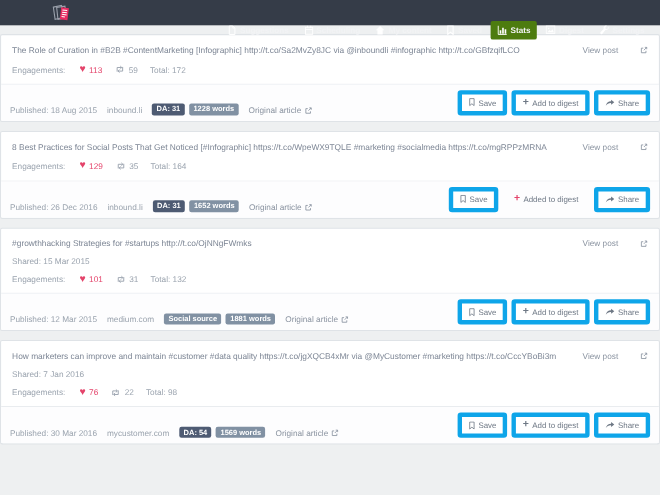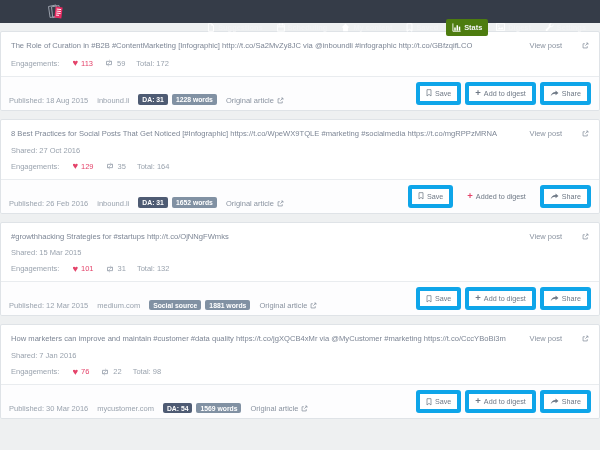--- a/index.html
+++ b/index.html
@@ -182,39 +182,38 @@
       <div class="title-row">
         <div class="title">8 Best Practices for Social Posts That Get Noticed [#Infographic] https://t.co/WpeWX9TQLE #marketing #socialmedia https://t.co/mgRPPzMRNA</div>
         <a class="view-post">
           <span>View post</span>
           <svg width="7" height="7" viewBox="0 0 10 10">
             <path d="M4 2.5 H1.5 v6 h6 V6" fill="none" stroke="#8a93a0" stroke-width="1.1"></path>
             <path d="M6 1.5 h2.5 V4 M8.4 1.6 L4.8 5.2" fill="none" stroke="#8a93a0" stroke-width="1.1"></path>
           </svg>
         </a>
       </div>
-      <div class="shared">Shared: 27 Oct 2016</div>
       <div class="eng-row">
         <span class="eng-label">Engagements:</span>
         <span class="stat likes">
           <span class="heart">♥</span>
           <span>129</span>
         </span>
         <span class="stat">
           <svg width="10" height="8" viewBox="0 0 14 11">
             <path d="M3.5 8.5 V3.2 h5.5 M7.5 1.4 L9.4 3.2 L7.5 5" fill="none" stroke="#9aa3ae" stroke-width="1.2"></path>
             <path d="M10.5 2.5 v5.3 H5 M6.5 9.6 L4.6 7.8 L6.5 6" fill="none" stroke="#9aa3ae" stroke-width="1.2"></path>
           </svg>
           <span>35</span>
         </span>
         <span class="stat">Total: 164</span>
       </div>
     </div>
     <div class="card-footer">
-      <span>Published: 26 Feb 2016</span>
+      <span>Published: 26 Dec 2016</span>
       <span>inbound.li</span>
       <span class="badges">
           <span class="badge" data-style="dark">DA: 31</span>
           <span class="badge" data-style="gray">1652 words</span>
         </span>
       <a class="orig">
         <span>Original article</span>
         <svg width="7" height="7" viewBox="0 0 10 10">
           <path d="M4 2.5 H1.5 v6 h6 V6" fill="none" stroke="#8a93a0" stroke-width="1.1"></path>
           <path d="M6 1.5 h2.5 V4 M8.4 1.6 L4.8 5.2" fill="none" stroke="#8a93a0" stroke-width="1.1"></path>

